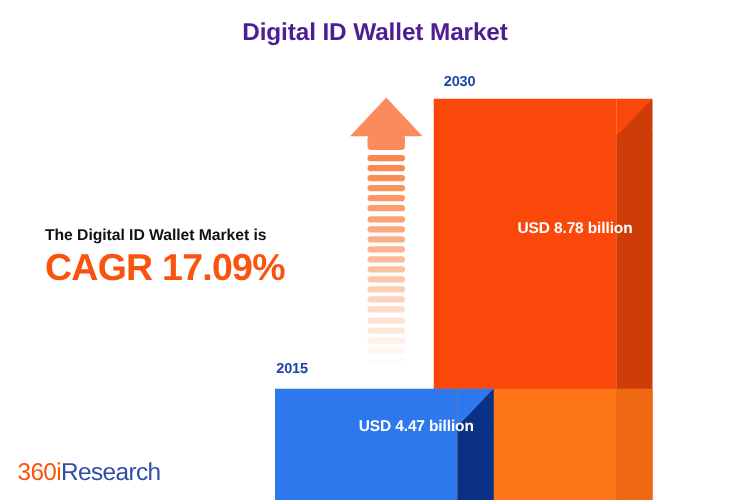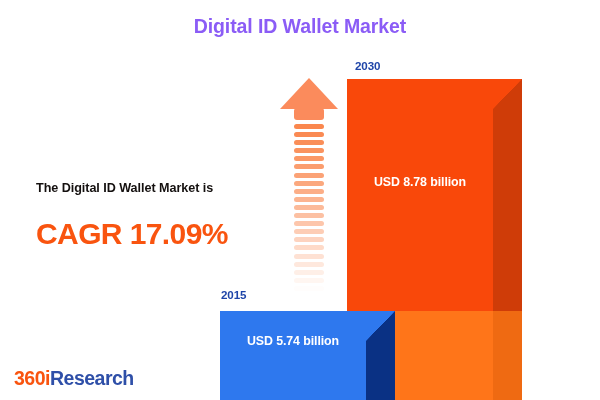--- a/index.html
+++ b/index.html
@@ -23,41 +23,41 @@
 
   
   #chart-title {
     position: absolute;
     left: 0;
     top: 15px;
     width: 600px;
     text-align: center;
     font-size: 19.5px;
     font-weight: bold;
-    color: #8b5cf6;
+    color: #4c1d95;
     letter-spacing: -0.1px;
   }
 
   
   #cagr-block {
     position: absolute;
     left: 36px;
     top: 180px;
     width: 240px;
     text-align: left;
   }
   #cagr-statement {
     font-size: 12.6px;
     font-weight: bold;
     color: #14100f;
     line-height: 1.42;
     letter-spacing: -0.05px;
   }
   #cagr-value {
-    margin-top: 19px;
+    margin-top: 0;
     font-size: 30px;
     font-weight: bold;
     color: #f9540f;
     letter-spacing: -0.6px;
     line-height: 1.1;
   }
 
   
   #growth-arrow {
     position: absolute;
@@ -143,20 +143,21 @@
   }
 
   
   .bar-value {
     position: absolute;
     color: #ffffff;
     font-size: 12.4px;
     font-weight: bold;
     letter-spacing: -0.1px;
     white-space: nowrap;
+    padding-left: 40px;
   }
   #bar-2030-value { left: 0; top: 96px; width: 146px; text-align: center; }
   #bar-2024-value { left: 0; top: 23px; width: 146px; text-align: center; }
 
   
   .bar-year {
     position: absolute;
     font-size: 11.6px;
     font-weight: bold;
     color: #1f45a8;
@@ -165,21 +166,21 @@
   }
   #bar-2030-year { left: 355px; top: 59px; }
   #bar-2024-year { left: 221px; top: 288px; }
 
   
   #brand-logo {
     position: absolute;
     left: 14px;
     top: 367px;
     font-size: 19.5px;
-    font-weight: bold;
+    font-weight: normal;
     letter-spacing: -0.5px;
     white-space: nowrap;
   }
   #brand-logo-mark { color: #f9540f; }
   #brand-logo-name { color: #2e4fa8; }
 </style>
 </head>
 <body>
 
 <div id="canvas">
@@ -231,20 +232,20 @@
     <div id="bar-2030-side-lower" class="bar-side-lower"></div>
     <div id="bar-2030-bevel" class="bar-bevel"></div>
     <div id="bar-2030-value" class="bar-value">USD 8.78 billion</div>
   </div>
 
   <div id="bar-2024-year" class="bar-year">2015</div>
   <div id="bar-2024" class="bar-group">
     <div id="bar-2024-front" class="bar-front"></div>
     <div id="bar-2024-side" class="bar-side"></div>
     <div id="bar-2024-bevel" class="bar-bevel"></div>
-    <div id="bar-2024-value" class="bar-value">USD 5.74 billion</div>
+    <div id="bar-2024-value" class="bar-value">USD 4.47 billion</div>
   </div>
 
   <div id="brand-logo">
     <span id="brand-logo-mark">360i</span><span id="brand-logo-name">Research</span>
   </div>
 
 </div>
 
 </body></html>

